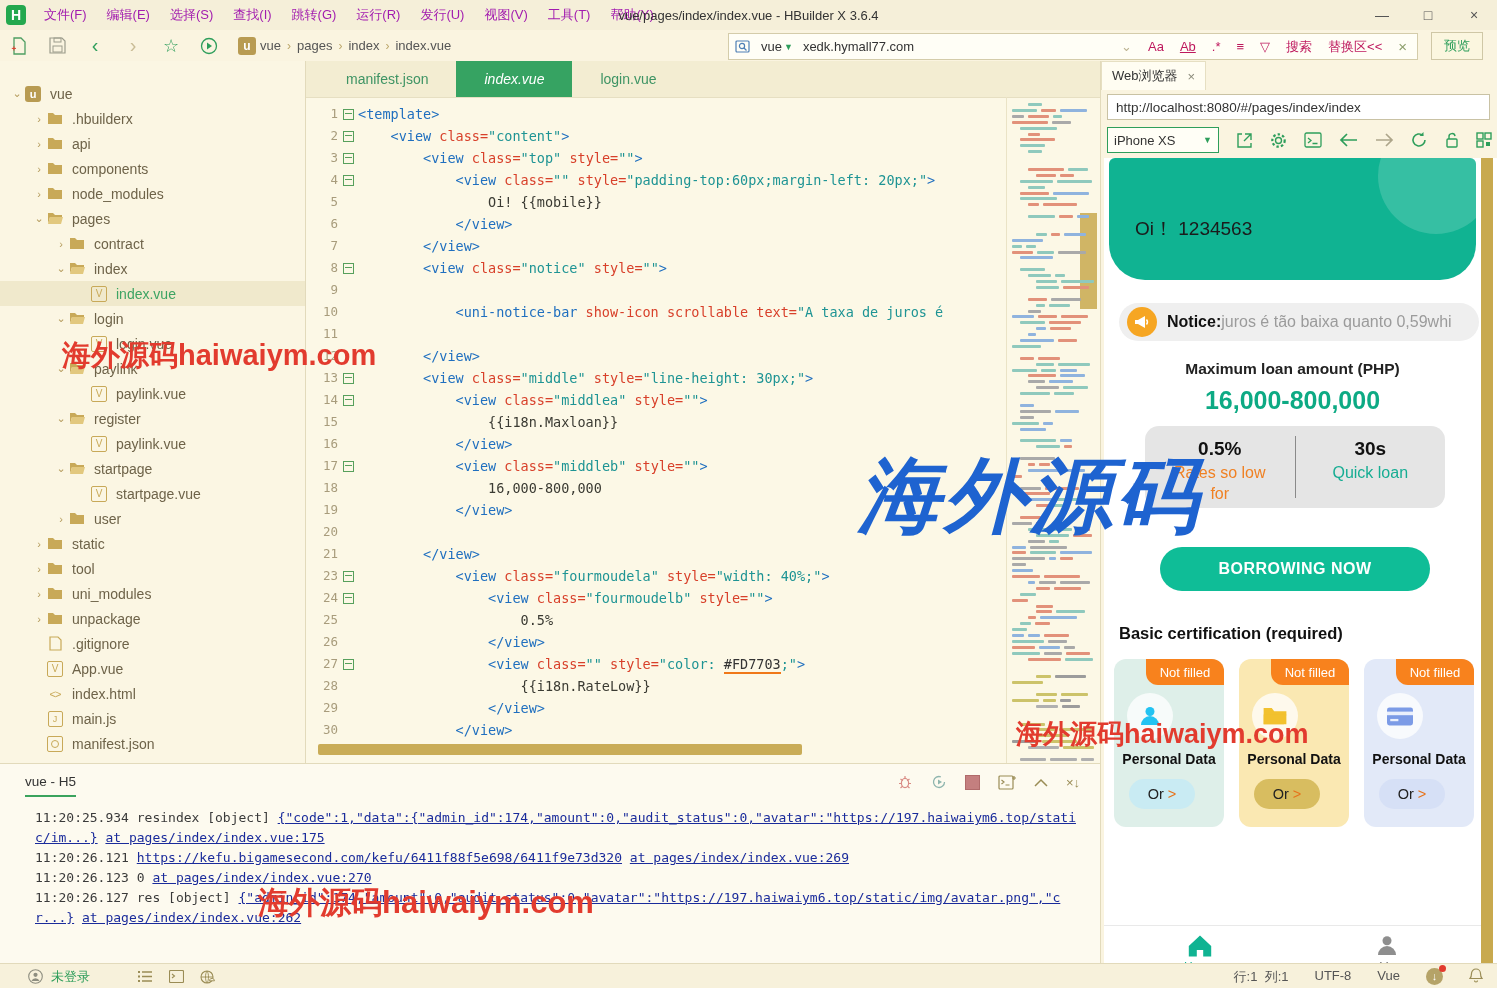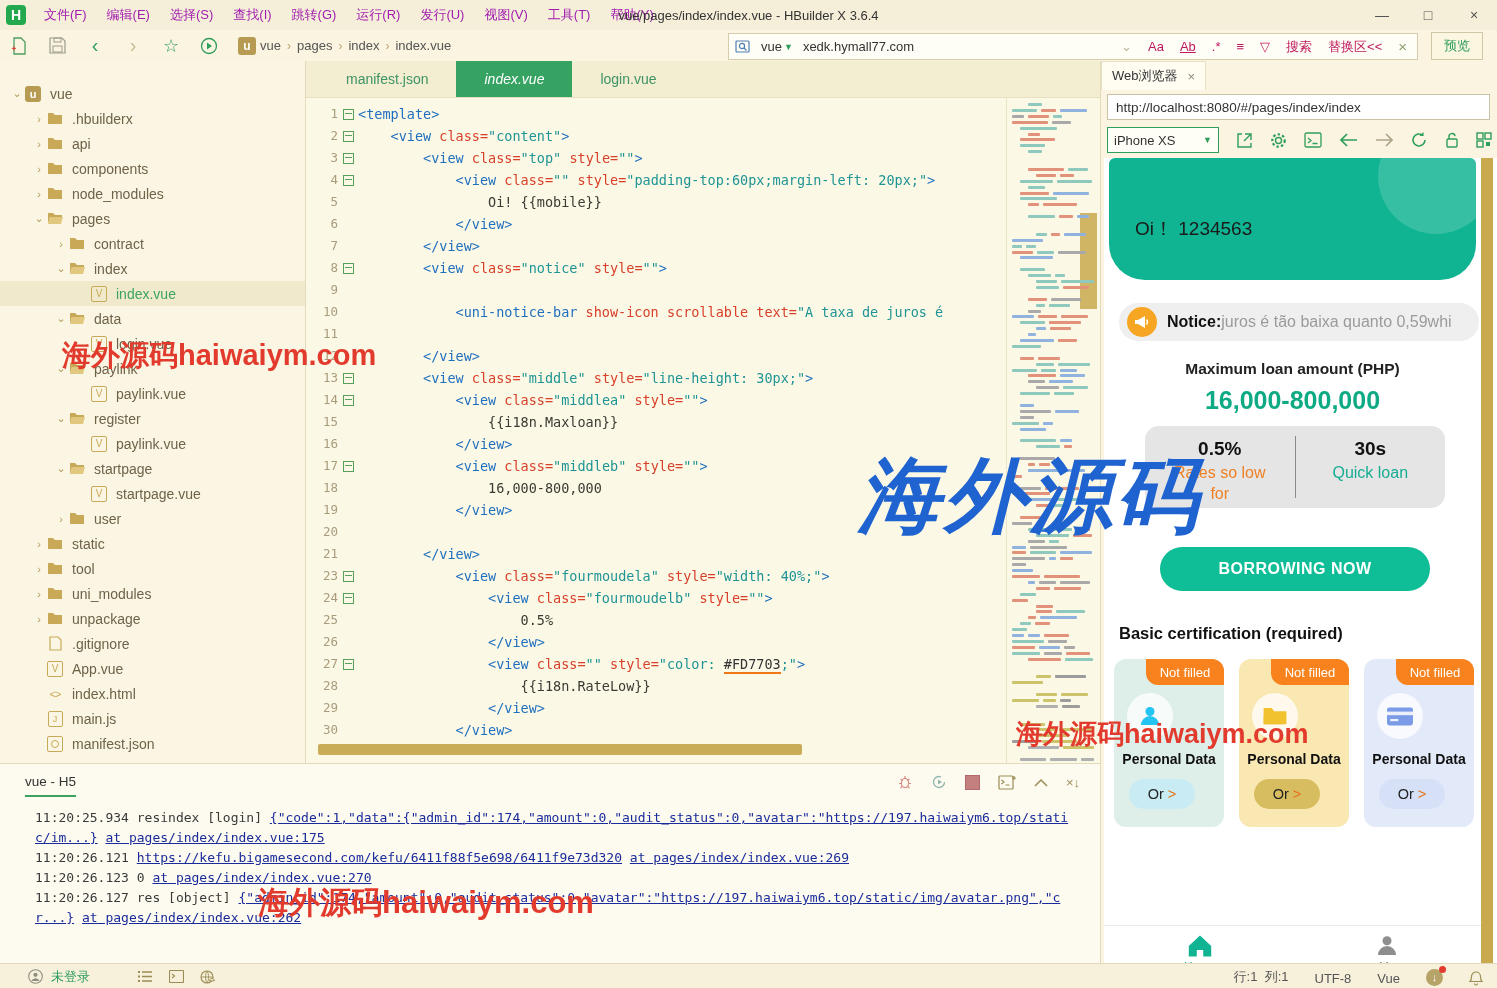--- a/index.html
+++ b/index.html
@@ -85,21 +85,21 @@
   
   #console{left:0;top:763px;width:1100px;height:200px;background:#FDFAEF;border-top:1px solid #E2DABB;overflow:hidden;}
   #con-tab{position:absolute;left:25px;top:10px;font-size:13.5px;color:#333;padding-bottom:6px;border-bottom:2px solid #3BA35D;}
   #con-icons{position:absolute;right:20px;top:10px;display:flex;gap:18px;align-items:center;}
   #con-log{position:absolute;left:35px;top:44px;width:1048px;font-family:"DejaVu Sans Mono","Liberation Mono",monospace;font-size:13px;line-height:20px;color:#3A3A3A;word-break:break-all;}
   .con-link{color:#1A2B9B;text-decoration:underline;}
   
   #statusbar{left:0;top:963px;width:1497px;height:25px;background:#F7F1DB;border-top:1px solid #E2DABB;display:flex;align-items:center;font-size:13px;color:#555;z-index:60;}
   #login-lab{color:#2E9E5B;margin-right:40px;}
   .st-ic{margin:0 8px;display:flex;align-items:center;}
-  #st-right{position:absolute;right:14px;display:flex;align-items:flex-end;gap:26px;}
+  #st-right{position:absolute;right:14px;display:flex;align-items:flex-start;gap:26px;}
   #upd-ic{width:17px;height:17px;border-radius:50%;background:#B5A368;color:#fff;font-size:11px;display:flex;align-items:center;justify-content:center;position:relative;}
   #upd-ic .dot{position:absolute;right:-3px;top:-3px;width:7px;height:7px;border-radius:50%;background:#E23B2E;}
   
   .wm-red{position:absolute;color:#E23B2E;font-weight:bold;z-index:40;pointer-events:none;white-space:nowrap;}
   #wm-blue{position:absolute;left:858px;top:442px;font-size:82px;color:#1E63D0;font-weight:bold;font-style:italic;font-family:"DejaVu Serif","Liberation Serif",serif;z-index:40;letter-spacing:4px;pointer-events:none;}
   svg{display:block;}
 </style>
 </head>
 <body>
 
@@ -262,21 +262,21 @@
         <span>index.vue</span>
       </div>
       <div class="tree-row" style="padding-left: 54px;">
         <span class="chev">⌄</span>
         <span class="ticon">
           <svg width="16" height="13" viewBox="0 0 16 13">
             <path d="M1 1h5l2 2h7v2H3l-2 7z" fill="#C8A958"></path>
             <path d="M3 5h13l-2 7H1z" fill="#E2C87E"></path>
           </svg>
         </span>
-        <span>data</span>
+        <span>login</span>
       </div>
       <div class="tree-row" style="padding-left: 76px;">
         <span class="chev"></span>
         <span class="ticon">
           <span style="width:14px;height:14px;border:1px solid #C8A958;border-radius:2px;color:#C8A958;font-size:10px;display:flex;align-items:center;justify-content:center;">V</span>
         </span>
         <span>login.vue</span>
       </div>
       <div class="tree-row" style="padding-left: 54px;">
         <span class="chev">⌄</span>
@@ -1025,21 +1025,21 @@
         </svg>
       </span>
     <span>
         <svg width="14" height="9" viewBox="0 0 14 9">
           <path d="M1 8l6-6 6 6" fill="none" stroke="#9A8C55" stroke-width="1.5"></path>
         </svg>
       </span>
     <span style="color:#9A8C55;font-size:13px;">×↓</span>
   </div>
   <div id="con-log">
-      <div><span>11:20:25.934 resindex [login] </span><span class="con-link">{"code":1,"data":{"admin_id":174,"amount":0,"audit_status":0,"avatar":"https://197.haiwaiym6.top/static/im...}</span><span>  </span><span class="con-link">at pages/index/index.vue:175</span></div>
+      <div><span>11:20:25.934 resindex [object] </span><span class="con-link">{"code":1,"data":{"admin_id":174,"amount":0,"audit_status":0,"avatar":"https://197.haiwaiym6.top/static/im...}</span><span>  </span><span class="con-link">at pages/index/index.vue:175</span></div>
       <div><span>11:20:26.121 </span><span class="con-link">https://kefu.bigamesecond.com/kefu/6411f88f5e698/6411f9e73d320</span><span>  </span><span class="con-link">at pages/index/index.vue:269</span></div>
       <div><span>11:20:26.123 0  </span><span class="con-link">at pages/index/index.vue:270</span></div>
       <div><span>11:20:26.127 res [object] </span><span class="con-link">{"admin_id":174,"amount":0,"audit_status":0,"avatar":"https://197.haiwaiym6.top/static/img/avatar.png","cr...}</span><span>  </span><span class="con-link">at pages/index/index.vue:262</span></div>
     </div>
 </div>
 
 <div id="statusbar" class="abs">
   <span class="st-ic" style="margin-left:28px;">
       <svg width="15" height="15" viewBox="0 0 15 15">
         <circle cx="7.5" cy="7.5" r="6.8" fill="none" stroke="#8E8E80" stroke-width="1.1"></circle>

